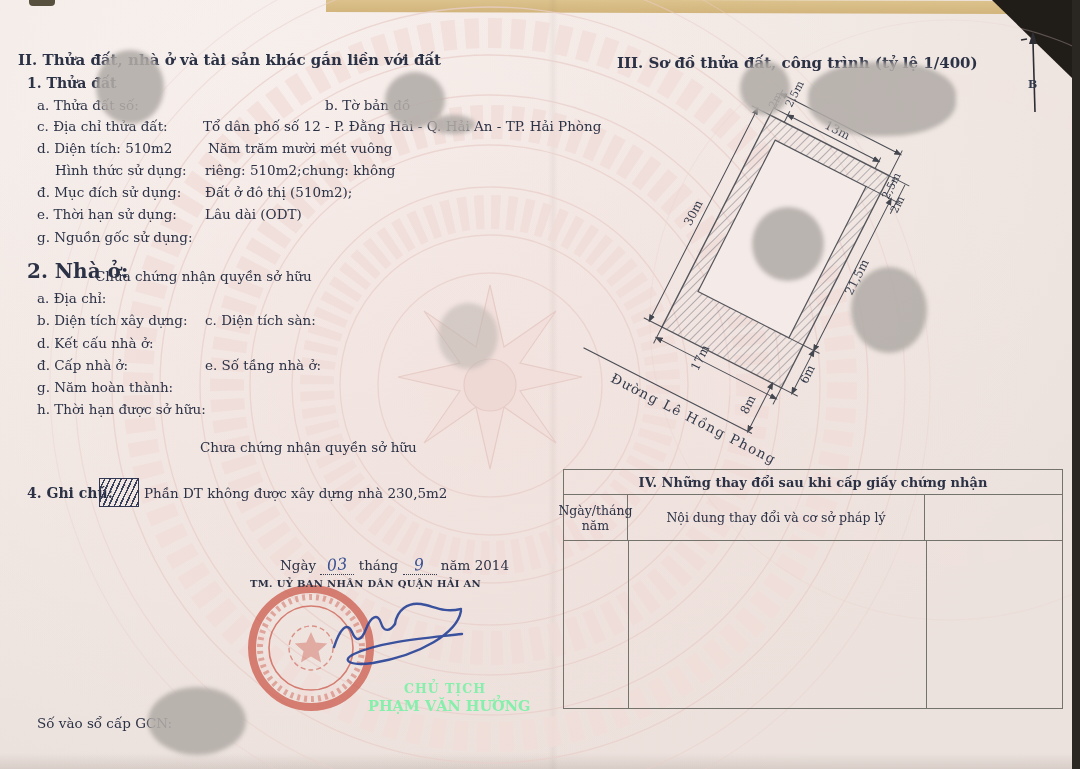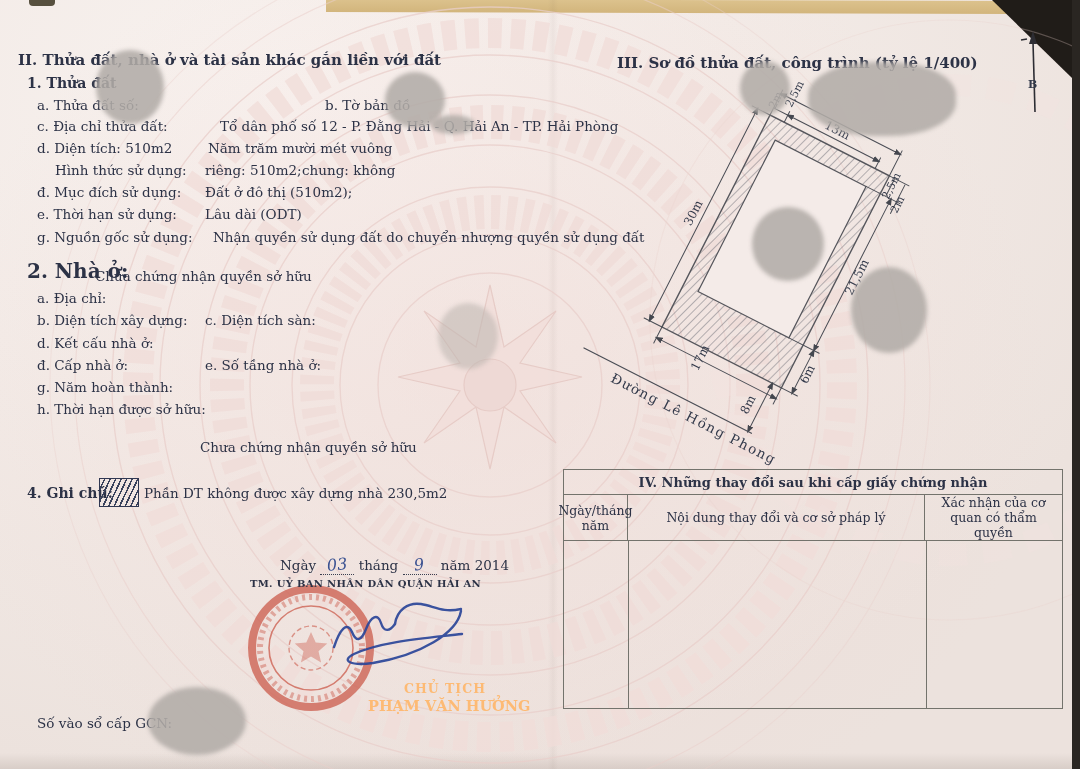--- a/index.html
+++ b/index.html
@@ -14,21 +14,21 @@
   .bottom-shade{position:absolute;left:0;bottom:0;width:1080px;height:16px;
     background:linear-gradient(180deg,rgba(0,0,0,0) 0%,rgba(95,80,70,.14) 100%);}
   .tan-strip{position:absolute;left:326px;top:0;width:686px;height:13px;
     background:linear-gradient(180deg,#dcc28d 0%,#d2b57c 100%);transform:rotate(.15deg);}
   .dark-corner{position:absolute;right:0;top:0;width:80px;height:78px;
     background:#201c18;clip-path:polygon(100% 0,0 0,100% 100%);}
   .dark-mark{position:absolute;left:29px;top:0;width:26px;height:6px;background:#57503f;border-radius:0 0 4px 4px;}
 
   .t{position:absolute;font-size:13.5px;line-height:1.15;white-space:nowrap;z-index:3;}
   .b{font-weight:bold;}
-  .red{color:#fdba74;}
+  .red{color:#86efac;}
   .wm,.diagram,.stampwrap{position:absolute;z-index:1;}
   .diagram{z-index:2;}
   .blur{position:absolute;z-index:4;border-radius:50%;background:rgba(178,172,167,.88);filter:blur(2px);}
   .blur.soft{background:rgba(187,180,175,.55);}
   .dots{display:inline-block;border-bottom:1.6px dotted #3a3f50;min-width:34px;text-align:center;}
   .hand{font-style:italic;color:#3a5191;font-size:16px;display:inline-block;transform:rotate(-6deg);}
   .hatch-swatch{position:absolute;left:99px;top:478px;width:38px;height:27px;z-index:3;
      border:1.6px solid #2f3752;
      background:repeating-linear-gradient(115deg,rgba(0,0,0,0) 0 3.5px,#39425c 3.5px 5px);}
   .sig{position:absolute;z-index:4;}
@@ -73,37 +73,36 @@
     </g>
   </svg>
 
   <div class="t b" style="left:18px;top:52px;font-size:15px;">II. Thửa đất, nhà ở và tài sản khác gắn liền với đất</div>
   <div class="t b" style="left:27px;top:75px;font-size:14px;">1. Thửa đất</div>
 
   <div class="t" style="left:37px;top:98px;">a. Thửa đất số:</div>
   <div class="t" style="left:325px;top:98px;">b. Tờ bản đồ</div>
 
   <div class="t" style="left:37px;top:119px;">c. Địa chỉ thửa đất:</div>
-  <div class="t" style="left:220px;top:119px;">Tổ dân phố số 12 - P. Đằng Hải - Q. Hải An - TP. Hải Phòng</div>
+  <div class="t" style="left:203px;top:119px;">Tổ dân phố số 12 - P. Đằng Hải - Q. Hải An - TP. Hải Phòng</div>
 
   <div class="t" style="left:37px;top:141px;">d. Diện tích: 510m2</div>
   <div class="t" style="left:208px;top:141px;">Năm trăm mười mét vuông</div>
 
   <div class="t" style="left:55px;top:163px;">Hình thức sử dụng:</div>
   <div class="t" style="left:205px;top:163px;">riêng: 510m2;</div>
   <div class="t" style="left:302px;top:163px;">chung: không</div>
 
   <div class="t" style="left:37px;top:185px;">đ. Mục đích sử dụng:</div>
   <div class="t" style="left:205px;top:185px;">Đất ở đô thị (510m2);</div>
 
   <div class="t" style="left:37px;top:207px;">e. Thời hạn sử dụng:</div>
   <div class="t" style="left:205px;top:207px;">Lâu dài (ODT)</div>
 
   <div class="t" style="left:37px;top:230px;">g. Nguồn gốc sử dụng:</div>
-  <div class="t" style="left:213px;top:230px;">Nhận quyền sử dụng đất do chuyển nhượng quyền sử dụng đất</div>
 
   <div class="t b" style="left:27px;top:260px;font-size:20px;">2. Nhà ở:</div>
   <div class="t" style="left:95px;top:269px;">Chưa chứng nhận quyền sở hữu</div>
   <div class="t" style="left:37px;top:291px;">a. Địa chỉ:</div>
   <div class="t" style="left:37px;top:313px;">b. Diện tích xây dựng:</div>
   <div class="t" style="left:205px;top:313px;">c. Diện tích sàn:</div>
   <div class="t" style="left:37px;top:336px;">d. Kết cấu nhà ở:</div>
   <div class="t" style="left:37px;top:358px;">đ. Cấp nhà ở:</div>
   <div class="t" style="left:205px;top:358px;">e. Số tầng nhà ở:</div>
   <div class="t" style="left:37px;top:380px;">g. Năm hoàn thành:</div>
@@ -211,21 +210,20 @@
       <text transform="translate(116,268) rotate(-90)" font-size="12" text-anchor="middle">8m</text>
       <text transform="translate(-22,310)" font-size="13.5" letter-spacing="1.5" fill="#2e3442">Đường Lê Hồng Phong</text>
     </g>
   </svg>
 
   <div class="tiv">
     <div class="tiv-title">IV. Những thay đổi sau khi cấp giấy chứng nhận</div>
     <div class="tiv-hdr">
       <div class="c1">Ngày/tháng năm</div>
       <div class="c2">Nội dung thay đổi và cơ sở pháp lý</div>
-      <div class="c3">Xác nhận của cơ quan có thẩm quyền</div>
     </div>
     <div class="tiv-body">
       <div class="c1"></div>
         <div class="c2"></div>
         <div class="c3"></div>
     </div>
   </div>
 
   <div class="blur" style="left:96px;top:50px;width:68px;height:74px;"></div>
   <div class="blur" style="left:385px;top:72px;width:60px;height:56px;"></div>

